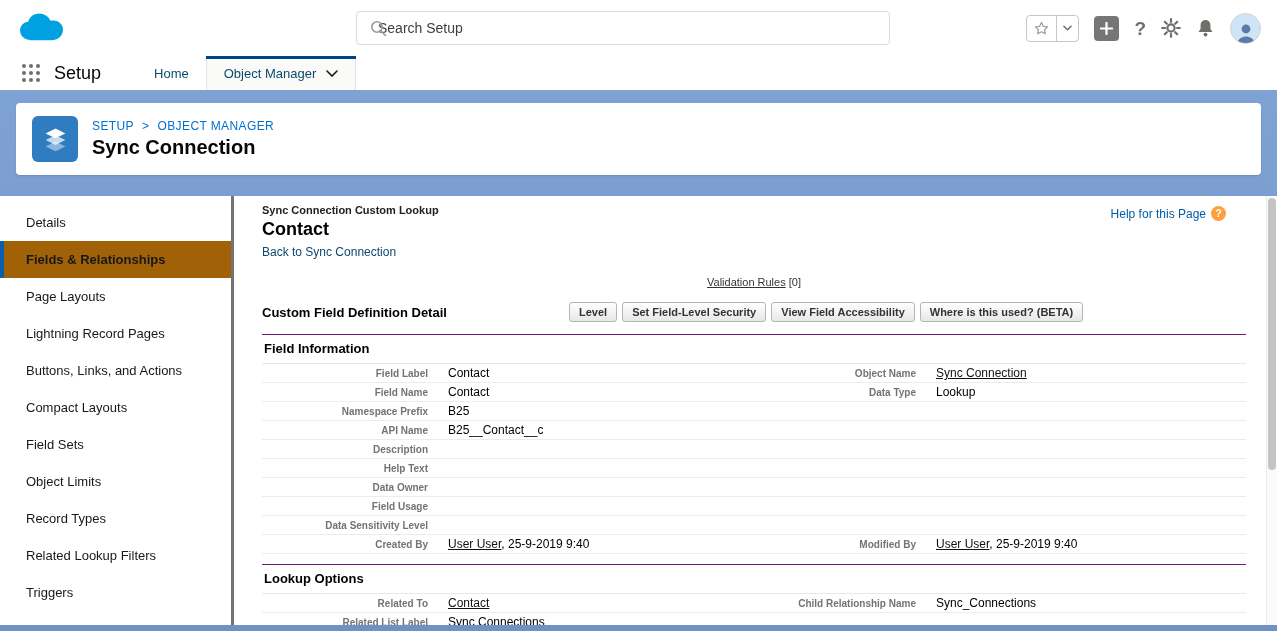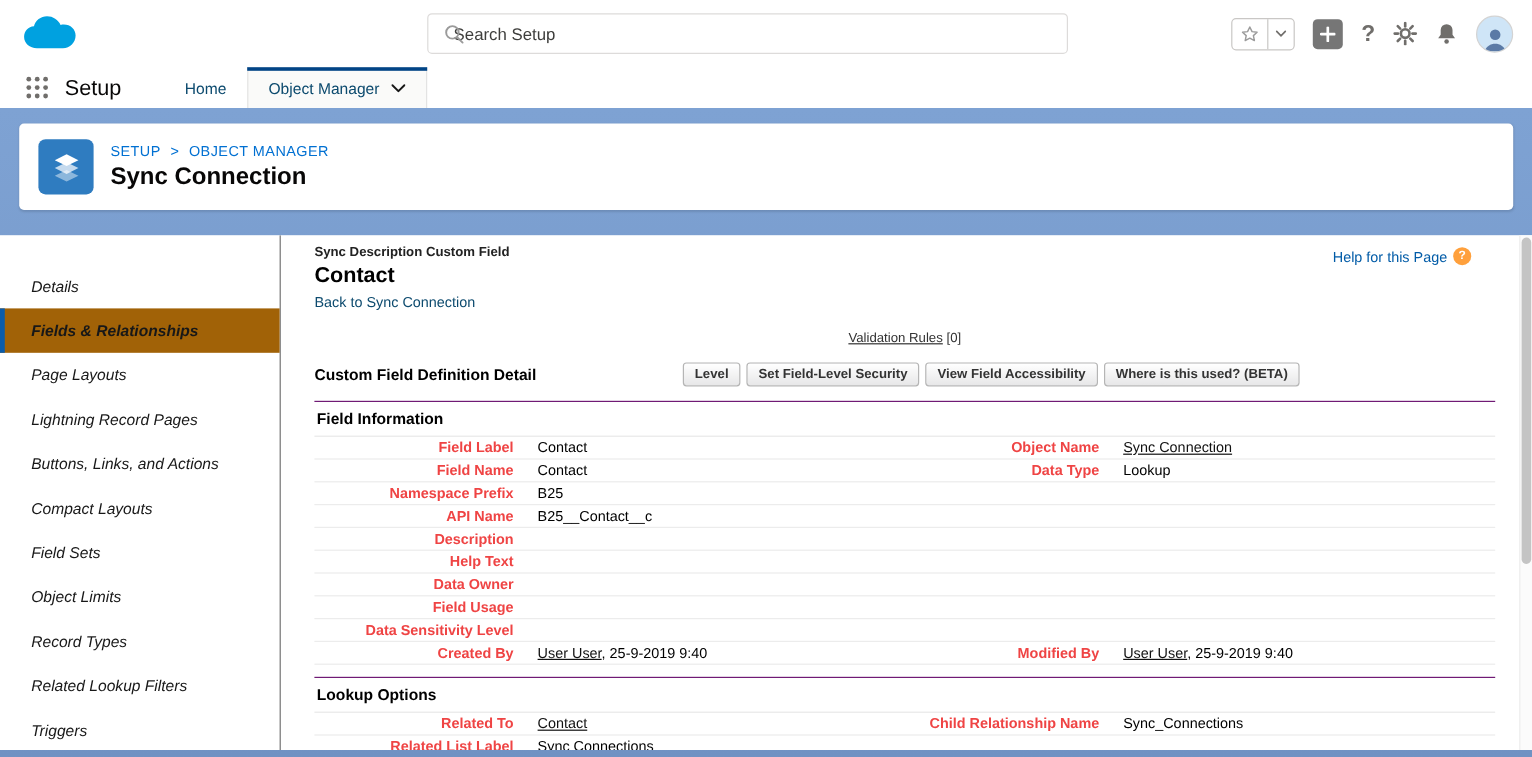--- a/index.html
+++ b/index.html
@@ -41,21 +41,21 @@
   .crumb-card { position: absolute; left: 16px; right: 16px; top: 13px; height: 72px; background: #fff; border-radius: 4px; display: flex; align-items: center; padding: 0 16px; gap: 14px; box-shadow: 0 1px 2px rgba(0,0,0,.12); }
   .obj-icon { width: 46px; height: 46px; border-radius: 6px; background: #2f7cc0; display: flex; align-items: center; justify-content: center; flex: none; }
   .crumbs { font-size: 12px; letter-spacing: .4px; color: #0070d2; display: flex; gap: 8px; }
   .crumbs a { color: #0070d2; text-decoration: none; }
   .crumb-sep { color: #0070d2; }
   .page-title { font-size: 20px; font-weight: 700; color: #080707; margin-top: 3px; }
 
   
   .content-panel { position: absolute; top: 106px; left: 0; right: 0; bottom: 6px; background: #fff; display: flex; overflow: hidden; }
 
-  .sidebar { width: 234px; min-width: 234px; border-right: 1px solid #737373; padding-top: 24px; font-style: italic; }
+  .sidebar { width: 234px; min-width: 234px; border-right: 3px solid #737373; padding-top: 8px; }
   .side-item { padding: 11px 14px 11px 26px; font-size: 13px; color: #181818; cursor: pointer; }
   .side-item.active { background: #a16207; border-left: 4px solid #0b5cab; padding-left: 22px; font-weight: 700; }
 
   .classic { flex: 1; position: relative; padding: 8px 20px 0 28px; font-size: 12px; color: #000; overflow: hidden; }
   .help-for-page { position: absolute; right: 40px; top: 10px; font-size: 12px; display: flex; align-items: center; gap: 5px; }
   .help-for-page a { color: #015ba7; text-decoration: none; }
   .help-badge { width: 15px; height: 15px; border-radius: 50%; background: #ffa03c; color: #fff; font-size: 10px; font-weight: 700; display: flex; align-items: center; justify-content: center; cursor: pointer; }
 
   .eyebrow { font-size: 11px; font-weight: 700; color: #222; }
   .classic-title { font-size: 18px; font-weight: 700; color: #000; margin: 3px 0 5px; }
@@ -64,21 +64,21 @@
   .quicklinks { text-align: center; font-size: 11px; margin: 17px 0 14px; color: #333; }
   .quicklinks a { color: #333; text-decoration: underline; }
 
   .detail-row { display: flex; align-items: center; margin: 10px 0 12px; }
   .detail-title { font-size: 13px; font-weight: 700; width: 307px; flex: none; }
   .btn { font-family: inherit; font-size: 11px; font-weight: 700; color: #333; background: linear-gradient(#ffffff, #e7e7e8); border: 1px solid #b5b5b5; border-radius: 3px; padding: 3px 9px; margin-right: 5px; cursor: pointer; }
 
   .section { margin-top: 10px; border-top: 1px solid #701a75; }
   .section-title { font-size: 13px; font-weight: 700; padding: 6px 2px 7px; border-bottom: 1px solid #e8e8e8; }
   .drow { display: grid; grid-template-columns: 166px 1fr 220px 330px; border-bottom: 1px solid #ececec; align-items: center; min-height: 19px; }
-  .dlabel { text-align: right; font-weight: 700; color: #ef4444; font-size: 12px; padding: 2px 0; }
+  .dlabel { text-align: right; font-weight: 700; color: #737373; font-size: 10px; padding: 2px 0; }
   .dvalue { padding: 2px 0 2px 20px; color: #000; }
   .dlink { color: #111; text-decoration: underline; }
 
   .vscroll { width: 11px; min-width: 11px; border-left: 1px solid #ededed; background: #fbfbfb; position: relative; }
   .vscroll .thumb { position: absolute; top: 2px; left: 1px; width: 8px; height: 272px; background: #c4c4c4; border-radius: 5px; cursor: pointer; }
 </style>
 </head>
 <body>
 
 <header class="topbar">
@@ -205,21 +205,21 @@
       <div class="side-item">Triggers</div>
     </aside>
 
     <section class="classic">
 
       <div class="help-for-page">
         <a>Help for this Page</a>
         <span class="help-badge">?</span>
       </div>
 
-      <div class="eyebrow">Sync Description Custom Field</div>
+      <div class="eyebrow">Sync Connection Custom Lookup</div>
       <div class="classic-title">Contact</div>
       <a class="back-link">Back to Sync Connection</a>
 
       <div class="quicklinks">
         <a>Validation Rules</a>
         <span>[0]</span>
       </div>
 
       <div class="detail-row">
         <div class="detail-title">Custom Field Definition Detail</div>

